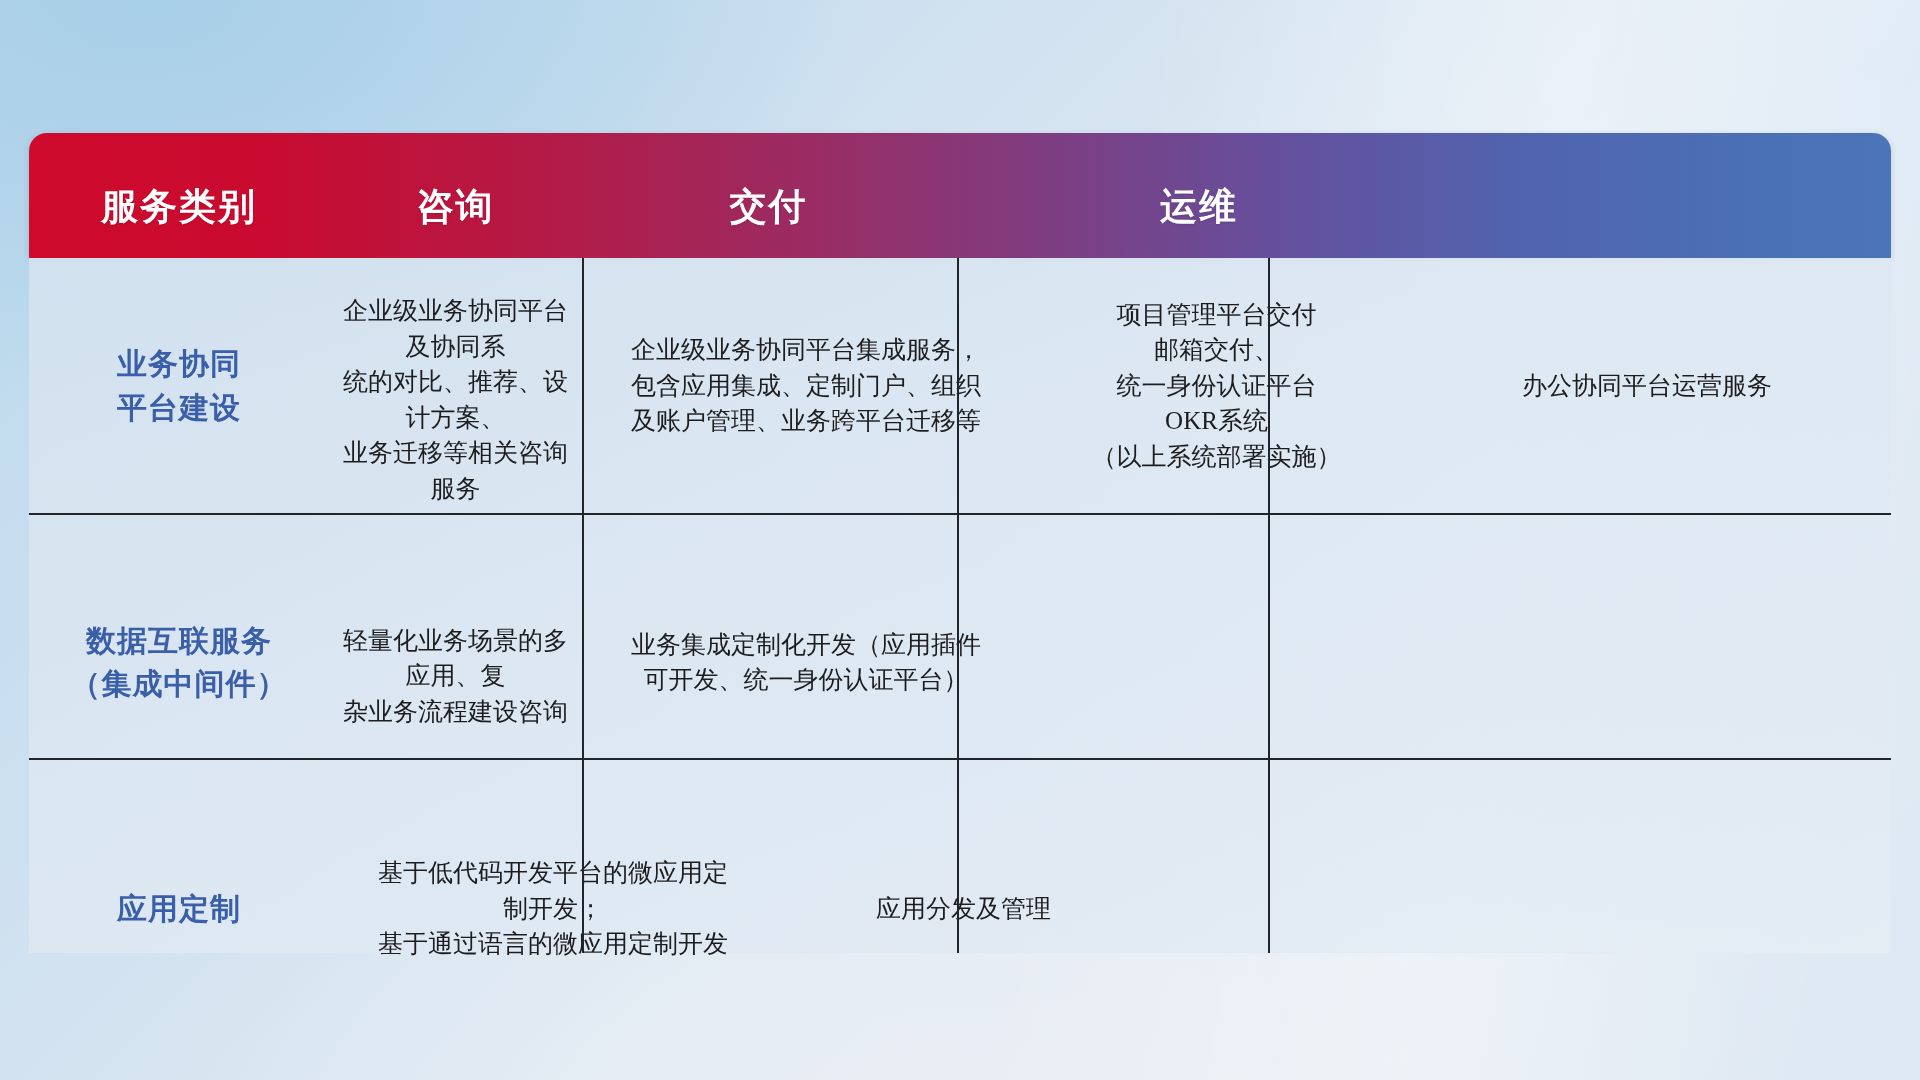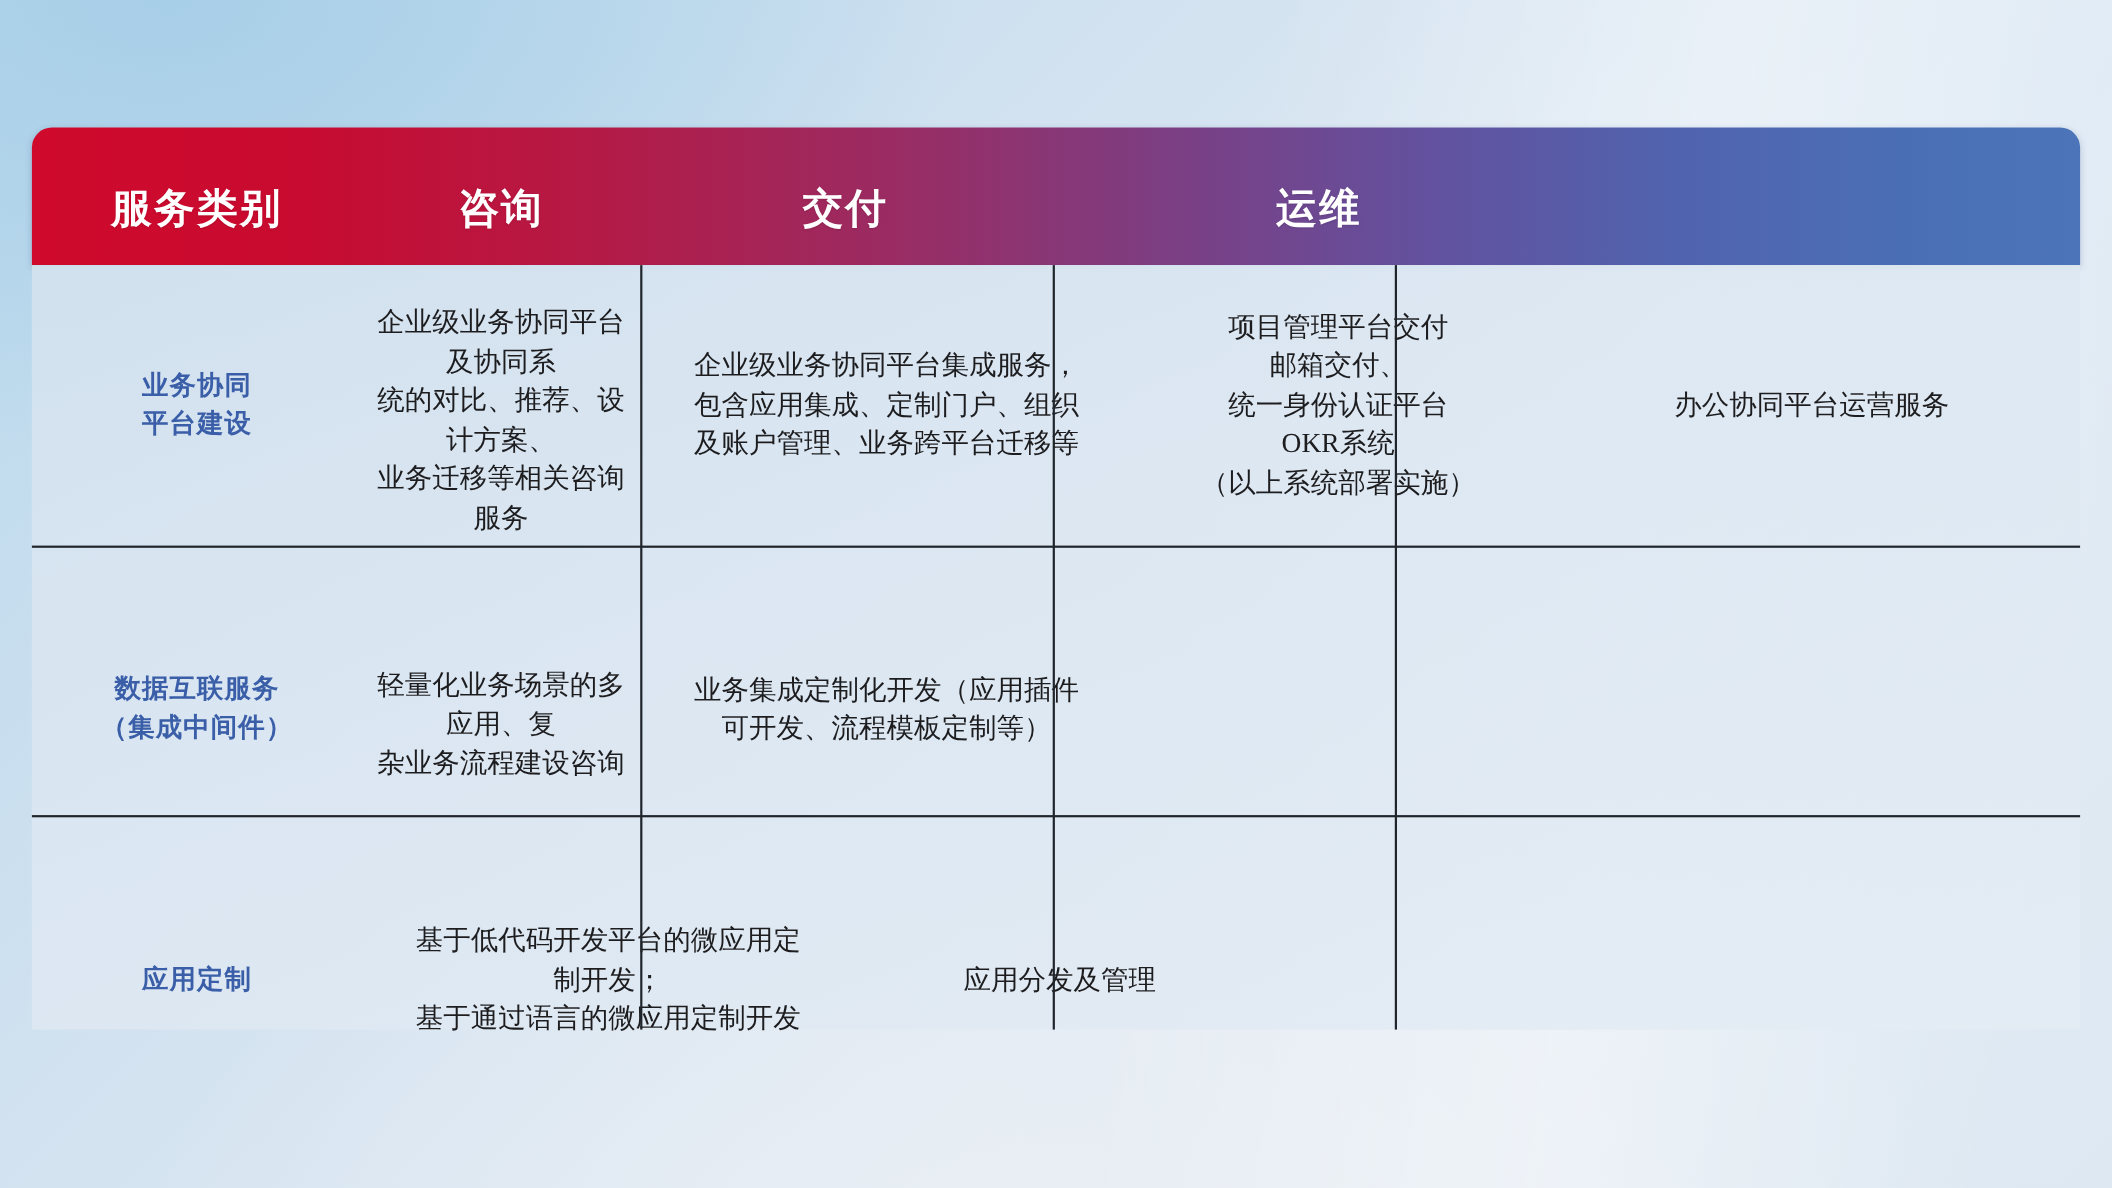--- a/index.html
+++ b/index.html
@@ -19,21 +19,21 @@
       linear-gradient(135deg,#b8d8ec 0%, #d2e2f0 35%, #e4ecf4 65%, #dde8f2 100%);
   }
   #bg:after{
     content:"";position:absolute;inset:0;
     background:linear-gradient(100deg, rgba(255,255,255,0) 55%, rgba(255,255,255,.35) 75%, rgba(255,255,255,0) 95%);
   }
 
   
   #table-wrap{
     position:absolute;
-    left:29px;top:116px;
+    left:29px;top:133px;
     width:1862px;height:820px;
   }
 
   
   #header-row{
     height:125px;
     border-radius:18px 18px 0 0;
     background:linear-gradient(90deg,
        #cf0a2c 0%,
        #c80b30 13%,
@@ -81,21 +81,21 @@
   }
   .cell-text{
     font-size:25px;
     line-height:1.42;
     color:#1d1d1f;
     white-space:pre-line;
   }
   .rowlabel .cell-text{
     color:#3a5fa8;
     font-weight:bold;
-    font-size:24px;
+    font-size:30px;
     line-height:1.45;
     letter-spacing:1px;
   }
 
   
   .c0{width:300px;}
   .c1{width:253px;margin-top:28px;}
   .c2{width:448px;}
   .c3{width:373px;font-family:Liberation Serif, serif;}
   .c4{width:488px;}
@@ -162,21 +162,21 @@
       <div class="tcell c0 rowlabel">
         <span class="cell-text">数据互联服务
 （集成中间件）</span>
       </div>
       <div class="tcell c1">
         <span class="cell-text">轻量化业务场景的多应用、复
 杂业务流程建设咨询</span>
       </div>
       <div class="tcell c2">
         <span class="cell-text">业务集成定制化开发（应用插件
-可开发、流程模板定制等）</span>
+可开发、统一身份认证平台）</span>
       </div>
       <div class="tcell c3">
         <span class="cell-text"></span>
       </div>
       <div class="tcell c4">
         <span class="cell-text"></span>
       </div>
     </div>
 
     <div class="trow r3">

